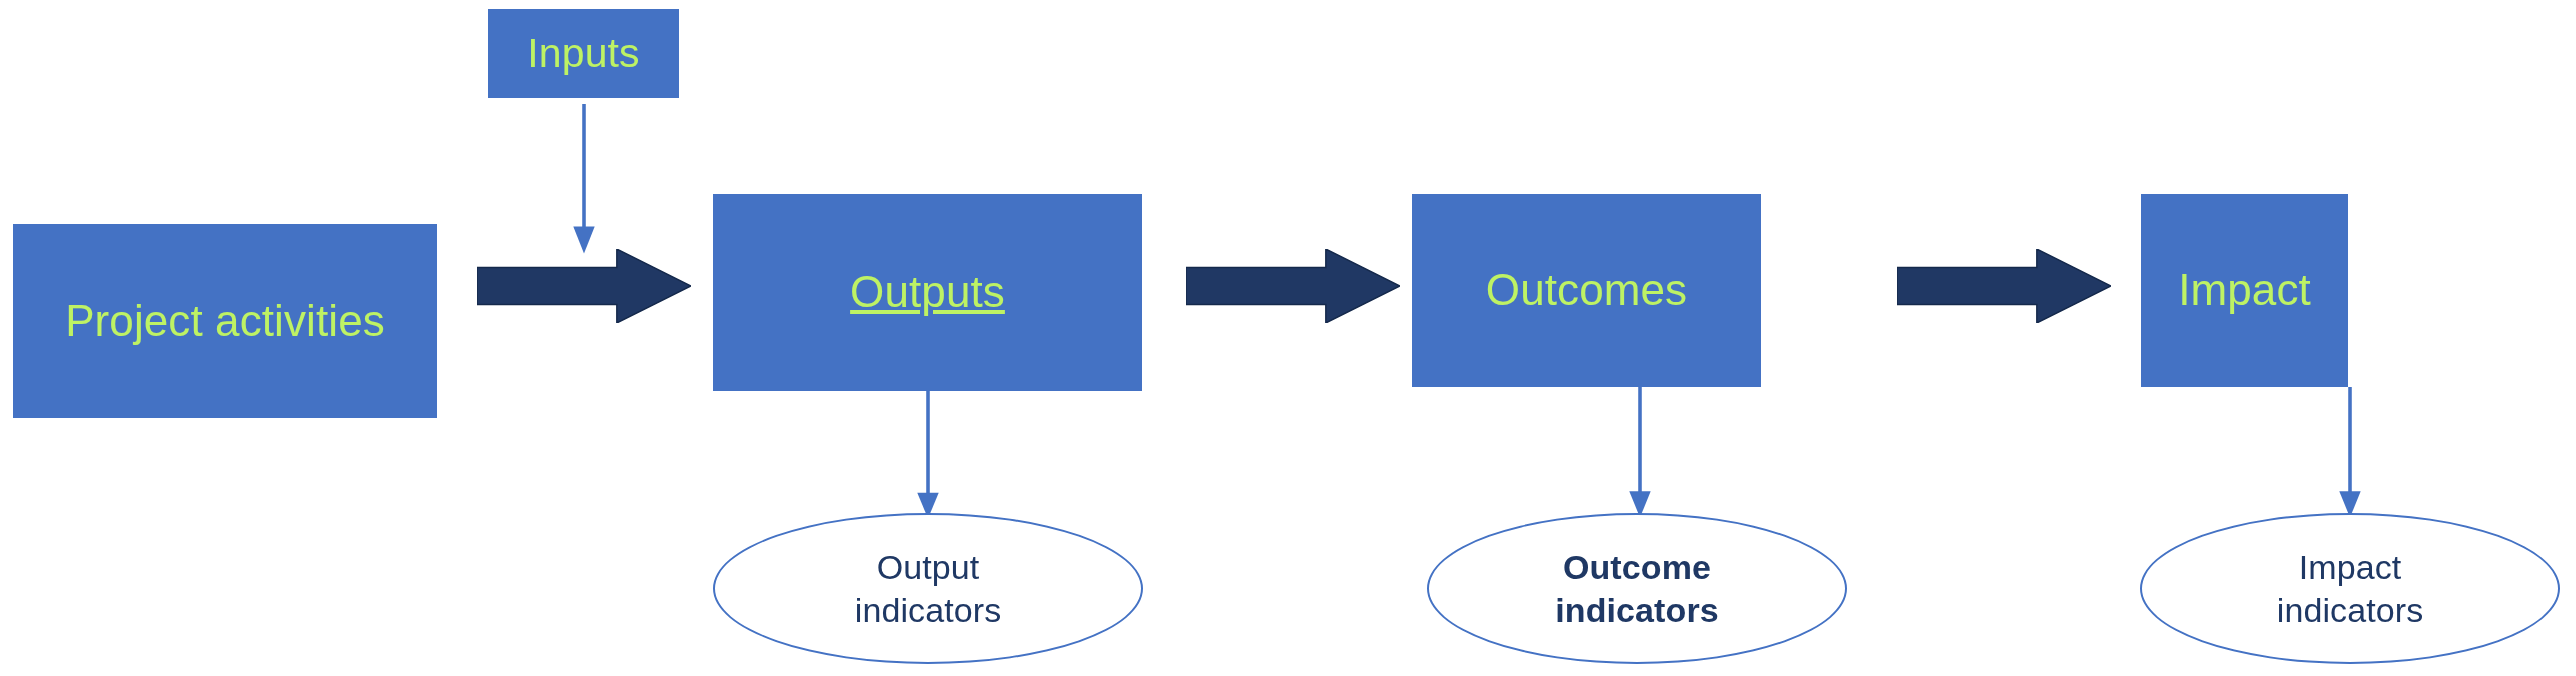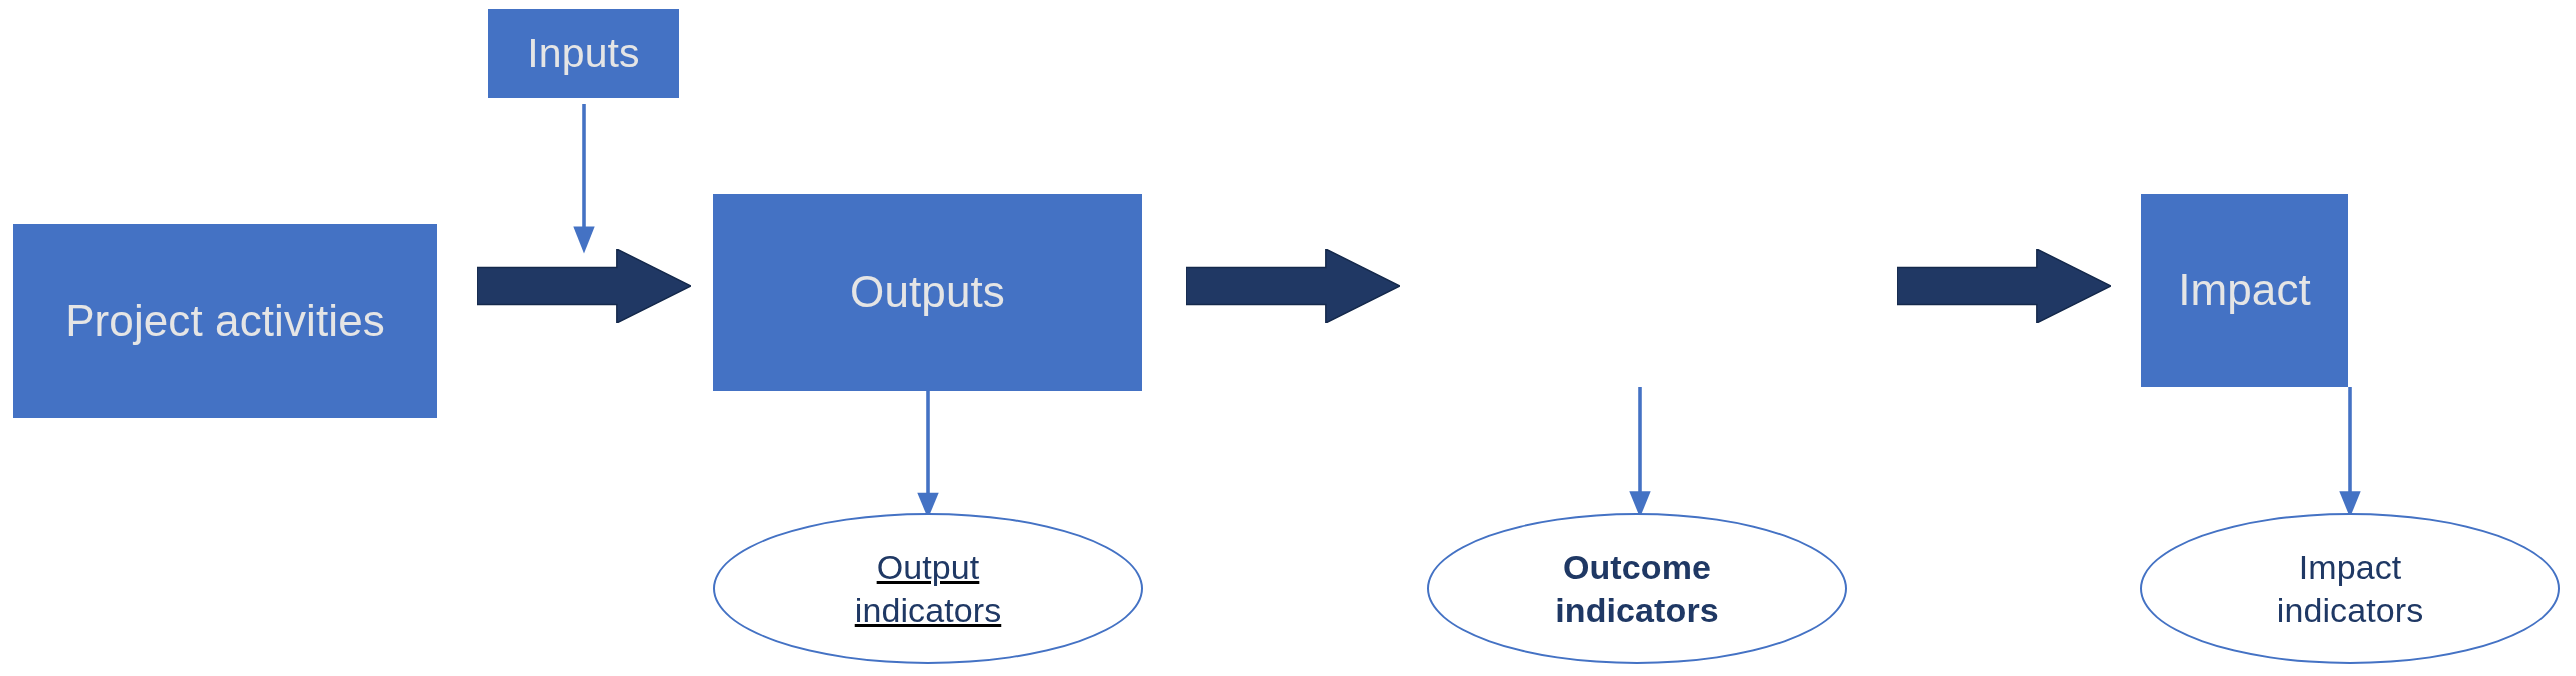--- a/index.html
+++ b/index.html
@@ -15,35 +15,35 @@
     width: 2576px;
     height: 677px;
     background: #ffffff;
     overflow: hidden;
   }
 
   
   .proc-box {
     position: absolute;
     background: #4472C4;
-    color: #e5e5e5;
+    color: #bef264;
     display: flex;
     align-items: center;
     justify-content: center;
     text-align: center;
     font-family: "Liberation Sans", sans-serif;
     font-weight: 400;
     line-height: 1.1;
     box-sizing: border-box;
     letter-spacing: 0.1px;
   }
 
   .proc-box.inputs   { left: 488px;  top: 9.3px;  width: 191px; height: 89px; font-size: 41px; }
   .proc-box.activities { left: 13px;  top: 196px; width: 424px; height: 194px; font-size: 44px; margin-top: 28px; }
-  .proc-box.outputs  { left: 713px;  top: 194px; width: 429px; height: 197px; font-size: 44px; }
+  .proc-box.outputs  { left: 713px;  top: 194px; width: 429px; height: 197px; font-size: 44px; text-decoration: underline; }
   .proc-box.outcomes { left: 1412px; top: 194px; width: 349px; height: 193px; font-size: 44px; }
   .proc-box.impact   { left: 2141px; top: 194px; width: 207px; height: 193px; font-size: 44px; }
 
   
   .block-arrow {
     position: absolute;
     top: 249px;
     width: 214px;
     height: 74px;
   }
@@ -84,21 +84,21 @@
     z-index: 2;
     color: #1F3864;
     font-family: "Liberation Sans", sans-serif;
     font-size: 34px;
     line-height: 1.25;
     text-align: center;
     white-space: pre-line;
     letter-spacing: 0.1px;
   }
 
-  .ellipse-node.e-output  { left: 713px;  top: 513px; width: 430px; height: 151px; text-decoration: underline; }
+  .ellipse-node.e-output  { left: 713px;  top: 513px; width: 430px; height: 151px; }
   .ellipse-node.e-outcome { left: 1427px; top: 513px; width: 420px; height: 151px; font-weight: bold; }
   .ellipse-node.e-impact  { left: 2140px; top: 513px; width: 420px; height: 151px; }
 </style>
 </head>
 <body>
 
 <div id="canvas">
 
   <div class="proc-box inputs">
     <span>Inputs</span>
@@ -131,20 +131,23 @@
       <polygon points="6,142 36,142 21,178" fill="#4472C4"></polygon>
     </svg>
   </div>
 
   <div class="block-arrow a2">
     <svg viewBox="0 0 300 104" preserveAspectRatio="none">
       <polygon points="0,26 196,26 196,0 300,52 196,104 196,78 0,78" fill="#203864" stroke="#15294B" stroke-width="2"></polygon>
     </svg>
   </div>
 
+  <div class="proc-box outcomes">
+    <span>Outcomes</span>
+  </div>
 
   <div class="connector c-outcome">
     <svg viewBox="0 0 42 185" preserveAspectRatio="none">
       <line x1="21" y1="0" x2="21" y2="150" stroke="#4472C4" stroke-width="5"></line>
       <polygon points="6,146 36,146 21,183" fill="#4472C4"></polygon>
     </svg>
   </div>
 
   <div class="block-arrow a3">
     <svg viewBox="0 0 300 104" preserveAspectRatio="none">

